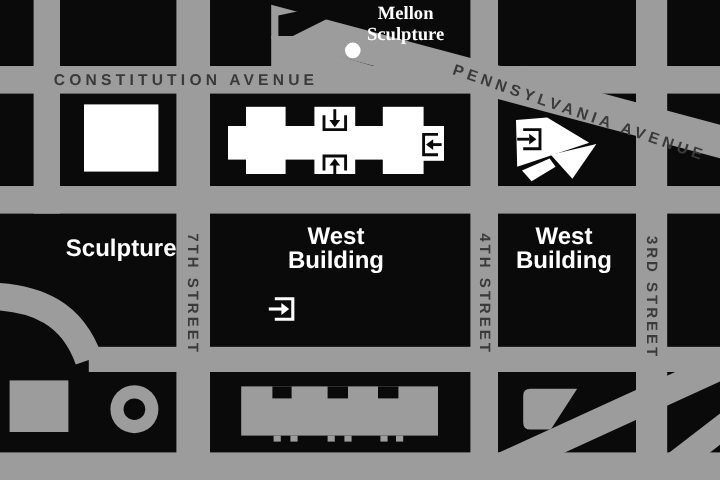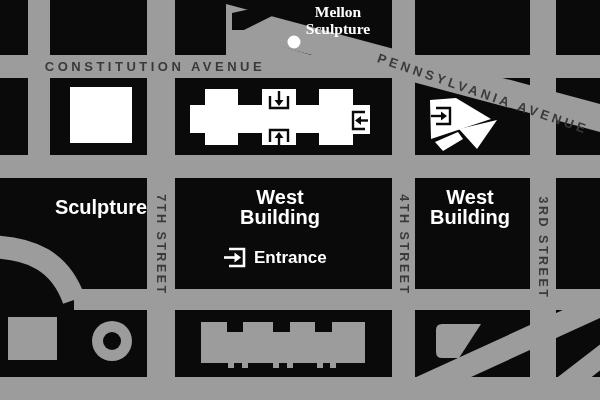--- a/index.html
+++ b/index.html
@@ -163,14 +163,13 @@
   <div class="lbl place-name" style="left:280px;top:207px;">
     <div>West</div>
     <div>Building</div>
   </div>
 
   <div class="lbl place-name" style="left:470px;top:207px;">
     <div>West</div>
     <div>Building</div>
   </div>
 
-  <div class="lbl" id="entrance-label" style="left:254px;top:258px;">Entrance</div>
 </div>
 
 </body></html>

